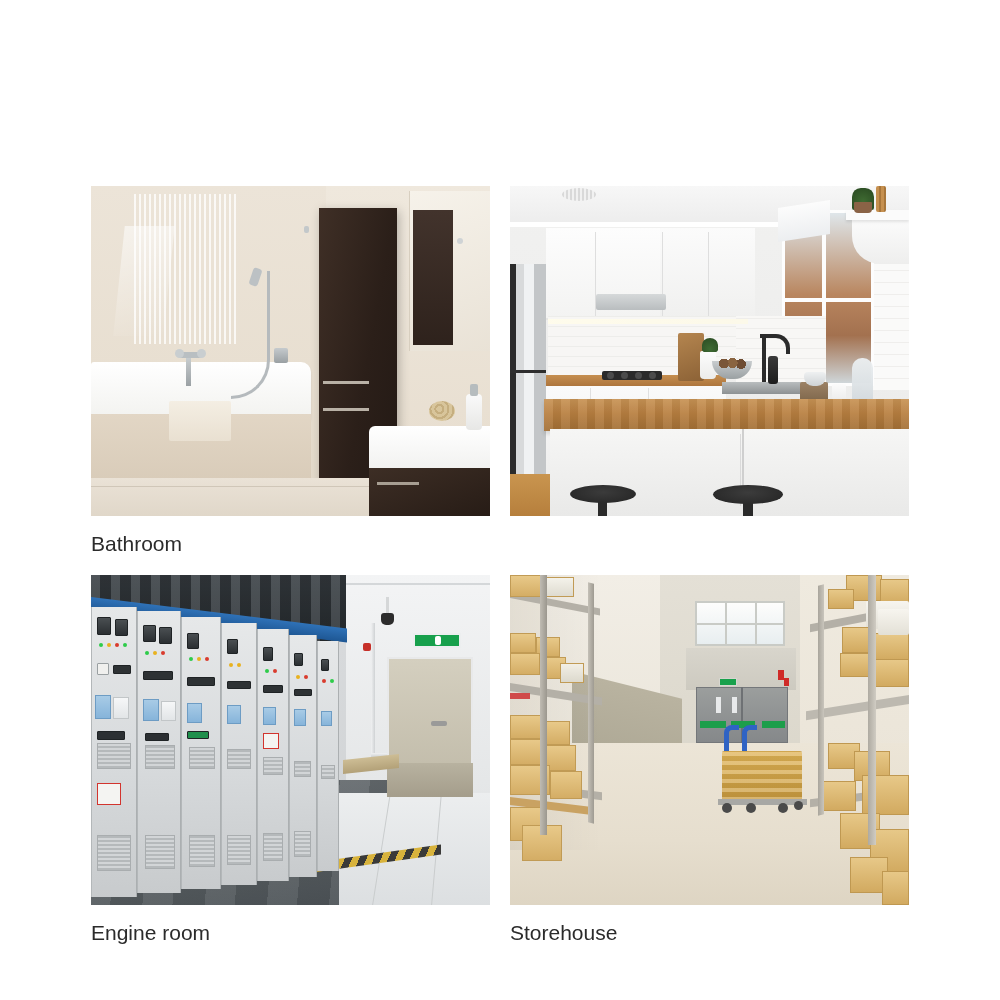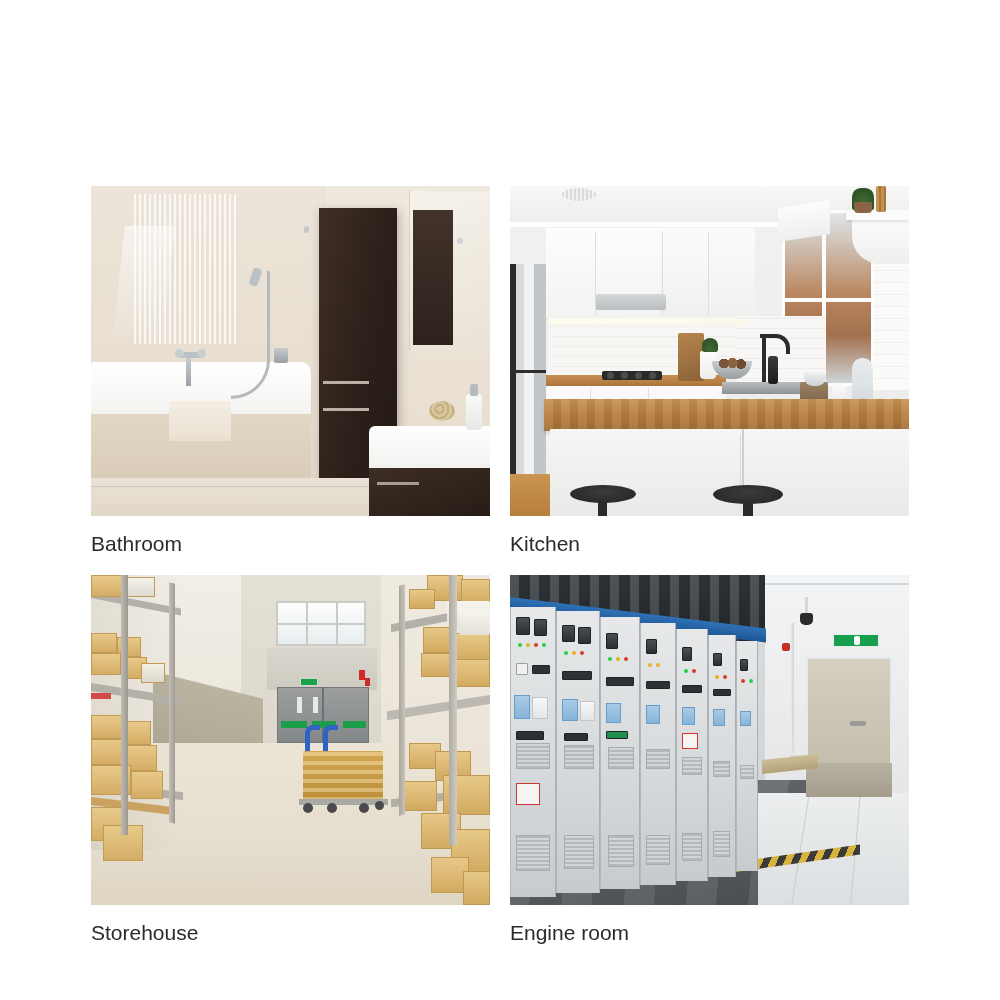--- a/index.html
+++ b/index.html
@@ -331,21 +331,128 @@
         <div class="l kit-islandGrain"></div>
         <div class="l kit-islandBody"></div>
         <div class="l kit-ibd"></div>
         <div class="l kit-hang"></div>
         <div class="l kit-fl"></div>
         <div class="l kit-stool1p"></div>
         <div class="l kit-stool1"></div>
         <div class="l kit-stool2p"></div>
         <div class="l kit-stool2"></div>
       </div>
-      <div class="caption">Kitchen</div>
+    </div>
+
+    <div class="cell cell-bottom">
+      <div class="photo eng">
+        <div class="l eng-ceil"></div>
+        <div class="l eng-ceilSlat"></div>
+        <div class="l eng-wallR"></div>
+        <div class="l eng-wallRline"></div>
+        <div class="l eng-floorD"></div>
+        <div class="l eng-floorDsh"></div>
+        <div class="l eng-floorL"></div>
+        <div class="l eng-floorLg1"></div>
+        <div class="l eng-floorLg2"></div>
+        <div class="l eng-hazard"></div>
+
+        <div class="l eng-campole"></div>
+        <div class="l eng-cam"></div>
+        <div class="l eng-pipe"></div>
+        <div class="l eng-pipeB"></div>
+        <div class="l eng-red"></div>
+        <div class="l eng-exitSign"></div>
+        <div class="l eng-exitMan"></div>
+        <div class="l eng-strip"></div>
+        <div class="l eng-door"></div>
+        <div class="l eng-doorKick"></div>
+        <div class="l eng-doorHandle"></div>
+        <div class="l eng-bench"></div>
+
+        <div class="l eng-panelWrap">
+          <div class="l eng-bluetop"></div>
+
+          <div class="eng-cab" style="left:0;top:22px;width:46px;height:290px;"></div>
+          <div class="eng-meter" style="left:6px;top:32px;width:14px;height:18px;"></div>
+          <div class="eng-meter" style="left:24px;top:34px;width:13px;height:17px;"></div>
+          <div class="eng-lamp" style="left:8px;top:58px;background:#2ecc4a;"></div>
+          <div class="eng-lamp" style="left:16px;top:58px;background:#e8b21f;"></div>
+          <div class="eng-lamp" style="left:24px;top:58px;background:#d93b2e;"></div>
+          <div class="eng-lamp" style="left:32px;top:58px;background:#2ecc4a;"></div>
+          <div class="eng-meter" style="left:6px;top:78px;width:12px;height:12px;background:#f0f0ee;border-color:#9aa0a2;"></div>
+          <div class="eng-meter" style="left:22px;top:80px;width:18px;height:9px;background:#2e3234;"></div>
+          <div class="eng-lbl" style="left:4px;top:110px;width:16px;height:24px;"></div>
+          <div class="eng-lbl" style="left:22px;top:112px;width:16px;height:22px;background:linear-gradient(180deg,#f6f7f8,#e2e5e7);border-color:#c2c6c8;"></div>
+          <div class="eng-meter" style="left:6px;top:146px;width:28px;height:9px;background:#2c3033;"></div>
+          <div class="eng-vent" style="left:6px;top:158px;width:34px;height:26px;"></div>
+          <div class="eng-sign" style="left:6px;top:198px;width:24px;height:22px;"></div>
+          <div class="eng-vent" style="left:6px;top:250px;width:34px;height:36px;"></div>
+
+          <div class="eng-cab" style="left:46px;top:26px;width:44px;height:282px;"></div>
+          <div class="eng-meter" style="left:52px;top:40px;width:13px;height:17px;"></div>
+          <div class="eng-meter" style="left:68px;top:42px;width:13px;height:17px;"></div>
+          <div class="eng-lamp" style="left:54px;top:66px;background:#2ecc4a;"></div>
+          <div class="eng-lamp" style="left:62px;top:66px;background:#e8b21f;"></div>
+          <div class="eng-lamp" style="left:70px;top:66px;background:#d93b2e;"></div>
+          <div class="eng-meter" style="left:52px;top:86px;width:30px;height:9px;background:#2e3234;"></div>
+          <div class="eng-lbl" style="left:52px;top:114px;width:16px;height:22px;"></div>
+          <div class="eng-lbl" style="left:70px;top:116px;width:15px;height:20px;background:linear-gradient(180deg,#f6f7f8,#e2e5e7);border-color:#c2c6c8;"></div>
+          <div class="eng-meter" style="left:54px;top:148px;width:24px;height:8px;background:#2c3033;"></div>
+          <div class="eng-vent" style="left:54px;top:160px;width:30px;height:24px;"></div>
+          <div class="eng-vent" style="left:54px;top:250px;width:30px;height:34px;"></div>
+
+          <div class="eng-cab" style="left:90px;top:32px;width:40px;height:272px;"></div>
+          <div class="eng-meter" style="left:96px;top:48px;width:12px;height:16px;"></div>
+          <div class="eng-lamp" style="left:98px;top:72px;background:#2ecc4a;"></div>
+          <div class="eng-lamp" style="left:106px;top:72px;background:#e8b21f;"></div>
+          <div class="eng-lamp" style="left:114px;top:72px;background:#d93b2e;"></div>
+          <div class="eng-meter" style="left:96px;top:92px;width:28px;height:9px;background:#2e3234;"></div>
+          <div class="eng-lbl" style="left:96px;top:118px;width:15px;height:20px;"></div>
+          <div class="eng-meter" style="left:96px;top:146px;width:22px;height:8px;background:#1f8f4c;"></div>
+          <div class="eng-vent" style="left:98px;top:162px;width:26px;height:22px;"></div>
+          <div class="eng-vent" style="left:98px;top:250px;width:26px;height:32px;"></div>
+
+          <div class="eng-cab" style="left:130px;top:38px;width:36px;height:262px;"></div>
+          <div class="eng-meter" style="left:136px;top:54px;width:11px;height:15px;"></div>
+          <div class="eng-lamp" style="left:138px;top:78px;background:#e8b21f;"></div>
+          <div class="eng-lamp" style="left:146px;top:78px;background:#e8b21f;"></div>
+          <div class="eng-meter" style="left:136px;top:96px;width:24px;height:8px;background:#2e3234;"></div>
+          <div class="eng-lbl" style="left:136px;top:120px;width:14px;height:19px;"></div>
+          <div class="eng-vent" style="left:136px;top:164px;width:24px;height:20px;"></div>
+          <div class="eng-vent" style="left:136px;top:250px;width:24px;height:30px;"></div>
+
+          <div class="eng-cab" style="left:166px;top:44px;width:32px;height:252px;"></div>
+          <div class="eng-meter" style="left:172px;top:62px;width:10px;height:14px;"></div>
+          <div class="eng-lamp" style="left:174px;top:84px;background:#2ecc4a;"></div>
+          <div class="eng-lamp" style="left:182px;top:84px;background:#d93b2e;"></div>
+          <div class="eng-meter" style="left:172px;top:100px;width:20px;height:8px;background:#2e3234;"></div>
+          <div class="eng-lbl" style="left:172px;top:122px;width:13px;height:18px;"></div>
+          <div class="eng-sign" style="left:172px;top:148px;width:16px;height:16px;"></div>
+          <div class="eng-vent" style="left:172px;top:172px;width:20px;height:18px;"></div>
+          <div class="eng-vent" style="left:172px;top:248px;width:20px;height:28px;"></div>
+
+          <div class="eng-cab" style="left:198px;top:50px;width:28px;height:242px;"></div>
+          <div class="eng-meter" style="left:203px;top:68px;width:9px;height:13px;"></div>
+          <div class="eng-lamp" style="left:205px;top:90px;background:#e8b21f;"></div>
+          <div class="eng-lamp" style="left:213px;top:90px;background:#d93b2e;"></div>
+          <div class="eng-meter" style="left:203px;top:104px;width:18px;height:7px;background:#2e3234;"></div>
+          <div class="eng-lbl" style="left:203px;top:124px;width:12px;height:17px;"></div>
+          <div class="eng-vent" style="left:203px;top:176px;width:17px;height:16px;"></div>
+          <div class="eng-vent" style="left:203px;top:246px;width:17px;height:26px;"></div>
+
+          <div class="eng-cab" style="left:226px;top:56px;width:22px;height:230px;"></div>
+          <div class="eng-meter" style="left:230px;top:74px;width:8px;height:12px;"></div>
+          <div class="eng-lamp" style="left:231px;top:94px;background:#d93b2e;"></div>
+          <div class="eng-lamp" style="left:239px;top:94px;background:#2ecc4a;"></div>
+          <div class="eng-lbl" style="left:230px;top:126px;width:11px;height:15px;"></div>
+          <div class="eng-vent" style="left:230px;top:180px;width:14px;height:14px;"></div>
+        </div>
+      </div>
+      <div class="caption">Engine room</div>
     </div>
 
     <div class="cell cell-bottom">
       <div class="photo store">
         <div class="l st-wallL"></div>
         <div class="l st-backwall"></div>
         <div class="l st-dado"></div>
         <div class="l st-clere"></div>
         <div class="l st-clerb1"></div>
         <div class="l st-clerb2"></div>
@@ -416,122 +523,14 @@
         <div class="l st-cartSlat"></div>
         <div class="l st-cartBase"></div>
         <div class="l st-w1"></div>
         <div class="l st-w2"></div>
         <div class="l st-w3"></div>
         <div class="l st-w4"></div>
       </div>
       <div class="caption">Storehouse</div>
     </div>
 
-    <div class="cell cell-bottom">
-      <div class="photo eng">
-        <div class="l eng-ceil"></div>
-        <div class="l eng-ceilSlat"></div>
-        <div class="l eng-wallR"></div>
-        <div class="l eng-wallRline"></div>
-        <div class="l eng-floorD"></div>
-        <div class="l eng-floorDsh"></div>
-        <div class="l eng-floorL"></div>
-        <div class="l eng-floorLg1"></div>
-        <div class="l eng-floorLg2"></div>
-        <div class="l eng-hazard"></div>
-
-        <div class="l eng-campole"></div>
-        <div class="l eng-cam"></div>
-        <div class="l eng-pipe"></div>
-        <div class="l eng-pipeB"></div>
-        <div class="l eng-red"></div>
-        <div class="l eng-exitSign"></div>
-        <div class="l eng-exitMan"></div>
-        <div class="l eng-strip"></div>
-        <div class="l eng-door"></div>
-        <div class="l eng-doorKick"></div>
-        <div class="l eng-doorHandle"></div>
-        <div class="l eng-bench"></div>
-
-        <div class="l eng-panelWrap">
-          <div class="l eng-bluetop"></div>
-
-          <div class="eng-cab" style="left:0;top:22px;width:46px;height:290px;"></div>
-          <div class="eng-meter" style="left:6px;top:32px;width:14px;height:18px;"></div>
-          <div class="eng-meter" style="left:24px;top:34px;width:13px;height:17px;"></div>
-          <div class="eng-lamp" style="left:8px;top:58px;background:#2ecc4a;"></div>
-          <div class="eng-lamp" style="left:16px;top:58px;background:#e8b21f;"></div>
-          <div class="eng-lamp" style="left:24px;top:58px;background:#d93b2e;"></div>
-          <div class="eng-lamp" style="left:32px;top:58px;background:#2ecc4a;"></div>
-          <div class="eng-meter" style="left:6px;top:78px;width:12px;height:12px;background:#f0f0ee;border-color:#9aa0a2;"></div>
-          <div class="eng-meter" style="left:22px;top:80px;width:18px;height:9px;background:#2e3234;"></div>
-          <div class="eng-lbl" style="left:4px;top:110px;width:16px;height:24px;"></div>
-          <div class="eng-lbl" style="left:22px;top:112px;width:16px;height:22px;background:linear-gradient(180deg,#f6f7f8,#e2e5e7);border-color:#c2c6c8;"></div>
-          <div class="eng-meter" style="left:6px;top:146px;width:28px;height:9px;background:#2c3033;"></div>
-          <div class="eng-vent" style="left:6px;top:158px;width:34px;height:26px;"></div>
-          <div class="eng-sign" style="left:6px;top:198px;width:24px;height:22px;"></div>
-          <div class="eng-vent" style="left:6px;top:250px;width:34px;height:36px;"></div>
-
-          <div class="eng-cab" style="left:46px;top:26px;width:44px;height:282px;"></div>
-          <div class="eng-meter" style="left:52px;top:40px;width:13px;height:17px;"></div>
-          <div class="eng-meter" style="left:68px;top:42px;width:13px;height:17px;"></div>
-          <div class="eng-lamp" style="left:54px;top:66px;background:#2ecc4a;"></div>
-          <div class="eng-lamp" style="left:62px;top:66px;background:#e8b21f;"></div>
-          <div class="eng-lamp" style="left:70px;top:66px;background:#d93b2e;"></div>
-          <div class="eng-meter" style="left:52px;top:86px;width:30px;height:9px;background:#2e3234;"></div>
-          <div class="eng-lbl" style="left:52px;top:114px;width:16px;height:22px;"></div>
-          <div class="eng-lbl" style="left:70px;top:116px;width:15px;height:20px;background:linear-gradient(180deg,#f6f7f8,#e2e5e7);border-color:#c2c6c8;"></div>
-          <div class="eng-meter" style="left:54px;top:148px;width:24px;height:8px;background:#2c3033;"></div>
-          <div class="eng-vent" style="left:54px;top:160px;width:30px;height:24px;"></div>
-          <div class="eng-vent" style="left:54px;top:250px;width:30px;height:34px;"></div>
-
-          <div class="eng-cab" style="left:90px;top:32px;width:40px;height:272px;"></div>
-          <div class="eng-meter" style="left:96px;top:48px;width:12px;height:16px;"></div>
-          <div class="eng-lamp" style="left:98px;top:72px;background:#2ecc4a;"></div>
-          <div class="eng-lamp" style="left:106px;top:72px;background:#e8b21f;"></div>
-          <div class="eng-lamp" style="left:114px;top:72px;background:#d93b2e;"></div>
-          <div class="eng-meter" style="left:96px;top:92px;width:28px;height:9px;background:#2e3234;"></div>
-          <div class="eng-lbl" style="left:96px;top:118px;width:15px;height:20px;"></div>
-          <div class="eng-meter" style="left:96px;top:146px;width:22px;height:8px;background:#1f8f4c;"></div>
-          <div class="eng-vent" style="left:98px;top:162px;width:26px;height:22px;"></div>
-          <div class="eng-vent" style="left:98px;top:250px;width:26px;height:32px;"></div>
-
-          <div class="eng-cab" style="left:130px;top:38px;width:36px;height:262px;"></div>
-          <div class="eng-meter" style="left:136px;top:54px;width:11px;height:15px;"></div>
-          <div class="eng-lamp" style="left:138px;top:78px;background:#e8b21f;"></div>
-          <div class="eng-lamp" style="left:146px;top:78px;background:#e8b21f;"></div>
-          <div class="eng-meter" style="left:136px;top:96px;width:24px;height:8px;background:#2e3234;"></div>
-          <div class="eng-lbl" style="left:136px;top:120px;width:14px;height:19px;"></div>
-          <div class="eng-vent" style="left:136px;top:164px;width:24px;height:20px;"></div>
-          <div class="eng-vent" style="left:136px;top:250px;width:24px;height:30px;"></div>
-
-          <div class="eng-cab" style="left:166px;top:44px;width:32px;height:252px;"></div>
-          <div class="eng-meter" style="left:172px;top:62px;width:10px;height:14px;"></div>
-          <div class="eng-lamp" style="left:174px;top:84px;background:#2ecc4a;"></div>
-          <div class="eng-lamp" style="left:182px;top:84px;background:#d93b2e;"></div>
-          <div class="eng-meter" style="left:172px;top:100px;width:20px;height:8px;background:#2e3234;"></div>
-          <div class="eng-lbl" style="left:172px;top:122px;width:13px;height:18px;"></div>
-          <div class="eng-sign" style="left:172px;top:148px;width:16px;height:16px;"></div>
-          <div class="eng-vent" style="left:172px;top:172px;width:20px;height:18px;"></div>
-          <div class="eng-vent" style="left:172px;top:248px;width:20px;height:28px;"></div>
-
-          <div class="eng-cab" style="left:198px;top:50px;width:28px;height:242px;"></div>
-          <div class="eng-meter" style="left:203px;top:68px;width:9px;height:13px;"></div>
-          <div class="eng-lamp" style="left:205px;top:90px;background:#e8b21f;"></div>
-          <div class="eng-lamp" style="left:213px;top:90px;background:#d93b2e;"></div>
-          <div class="eng-meter" style="left:203px;top:104px;width:18px;height:7px;background:#2e3234;"></div>
-          <div class="eng-lbl" style="left:203px;top:124px;width:12px;height:17px;"></div>
-          <div class="eng-vent" style="left:203px;top:176px;width:17px;height:16px;"></div>
-          <div class="eng-vent" style="left:203px;top:246px;width:17px;height:26px;"></div>
-
-          <div class="eng-cab" style="left:226px;top:56px;width:22px;height:230px;"></div>
-          <div class="eng-meter" style="left:230px;top:74px;width:8px;height:12px;"></div>
-          <div class="eng-lamp" style="left:231px;top:94px;background:#d93b2e;"></div>
-          <div class="eng-lamp" style="left:239px;top:94px;background:#2ecc4a;"></div>
-          <div class="eng-lbl" style="left:230px;top:126px;width:11px;height:15px;"></div>
-          <div class="eng-vent" style="left:230px;top:180px;width:14px;height:14px;"></div>
-        </div>
-      </div>
-      <div class="caption">Engine room</div>
-    </div>
-
   </div>
 </div>
 
 </body></html>

